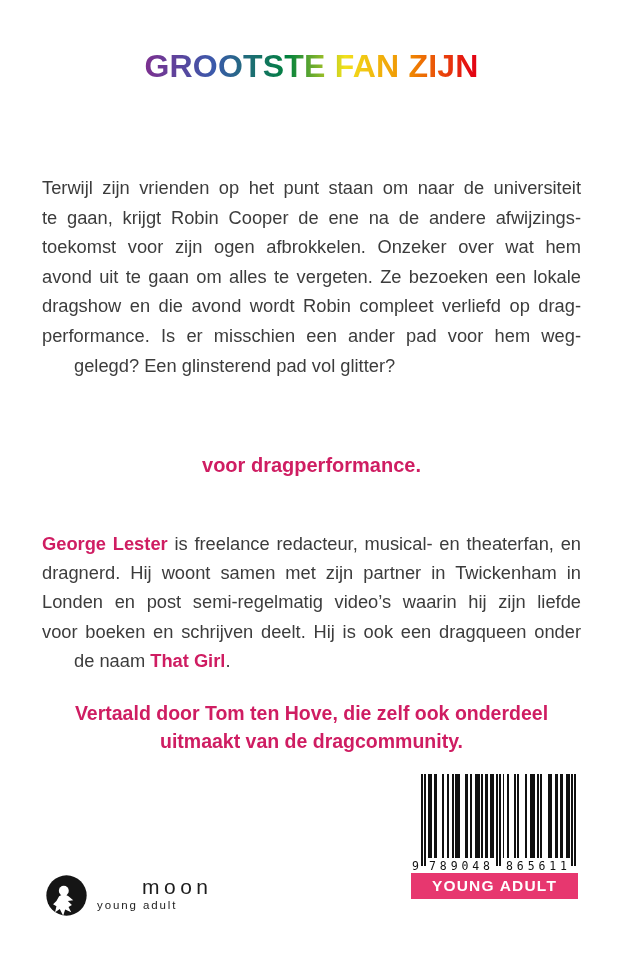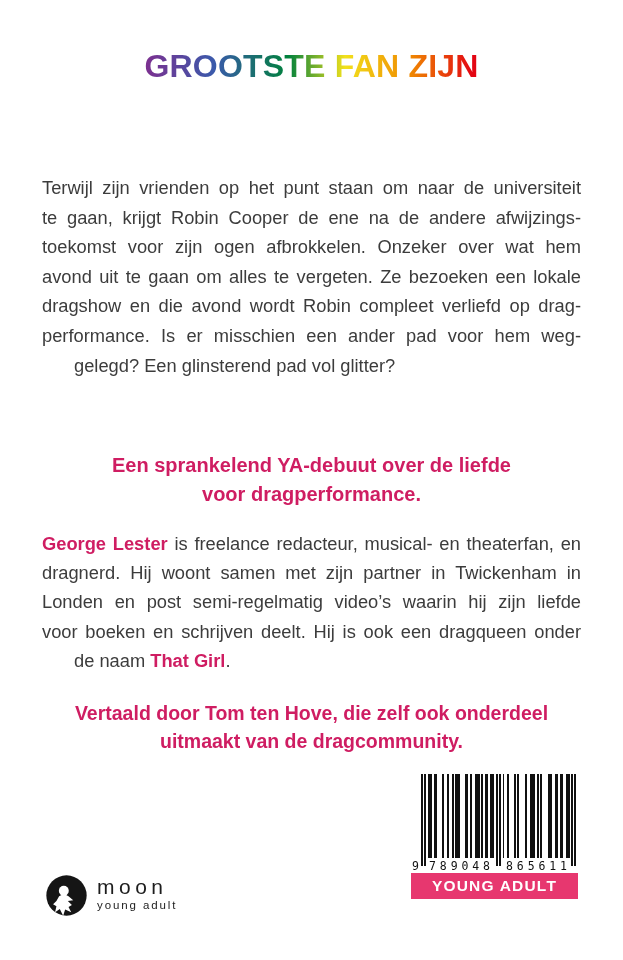--- a/index.html
+++ b/index.html
@@ -48,21 +48,21 @@
   }
   .pill.price{height:25px;line-height:25px;font-size:15.5px;}
   .pill.category{height:26px;line-height:26px;font-size:15.5px;letter-spacing:1.2px;margin-top:2px;}
   #barcode-wrap{margin-top:5px;height:97px;background:#fff;}
   #barcode-wrap svg{display:block;}
 
   
   .logo{position:absolute;left:45px;top:874px;display:flex;align-items:flex-start;gap:9px;}
   .logo svg{width:43px;height:43px;display:block;}
   .logo-text{padding-top:3px;color:var(--ink,#1D1D1D);}
-  .logo-name{font-size:21px;line-height:19px;letter-spacing:4.5px;}
+  .logo-name{font-size:21px;line-height:19px;letter-spacing:4.5px;margin-left:45px;}
   .logo-sub{font-size:11.5px;line-height:12px;letter-spacing:1.9px;margin-top:3px;}
 </style>
 </head>
 <body>
 
 <div class="page">
 
   <div class="title">
     <div><span class="rainbow" style="background-image: linear-gradient(90deg, rgb(125, 47, 143) 0%, rgb(58, 90, 171) 21%, rgb(0, 129, 60) 43%, rgb(242, 225, 28) 60%, rgb(240, 140, 0) 79%, rgb(227, 6, 19) 98%);">GROOTSTE FAN ZIJN</span></div>
   </div>
@@ -71,21 +71,20 @@
       <div class="line"><span>Terwijl zijn vrienden op het punt staan om naar de universiteit</span></div>
       <div class="line"><span>te gaan, krijgt Robin Cooper de ene na de andere afwijzings-</span></div>
       <div class="line"><span>toekomst voor zijn ogen afbrokkelen. Onzeker over wat hem</span></div>
       <div class="line"><span>avond uit te gaan om alles te vergeten. Ze bezoeken een lokale</span></div>
       <div class="line"><span>dragshow en die avond wordt Robin compleet verliefd op drag-</span></div>
       <div class="line"><span>performance. Is er misschien een ander pad voor hem weg-</span></div>
       <div class="line last"><span>gelegd? Een glinsterend pad vol glitter?</span></div>
     </div>
 
   <div class="centerblock tagline">
-      <div class="line"><span>Een sprankelend YA-debuut over de liefde</span></div>
       <div class="line last"><span>voor dragperformance.</span></div>
     </div>
 
   <div class="para bio">
       <div class="line"><span class="accent">George Lester</span><span> is freelance redacteur, musical- en theaterfan, en</span></div>
       <div class="line"><span>dragnerd. Hij woont samen met zijn partner in Twickenham in</span></div>
       <div class="line"><span>Londen en post semi-regelmatig video’s waarin hij zijn liefde</span></div>
       <div class="line"><span>voor boeken en schrijven deelt. Hij is ook een dragqueen onder</span></div>
       <div class="line last"><span>de naam </span><span class="accent">That Girl</span><span>.</span></div>
     </div>

